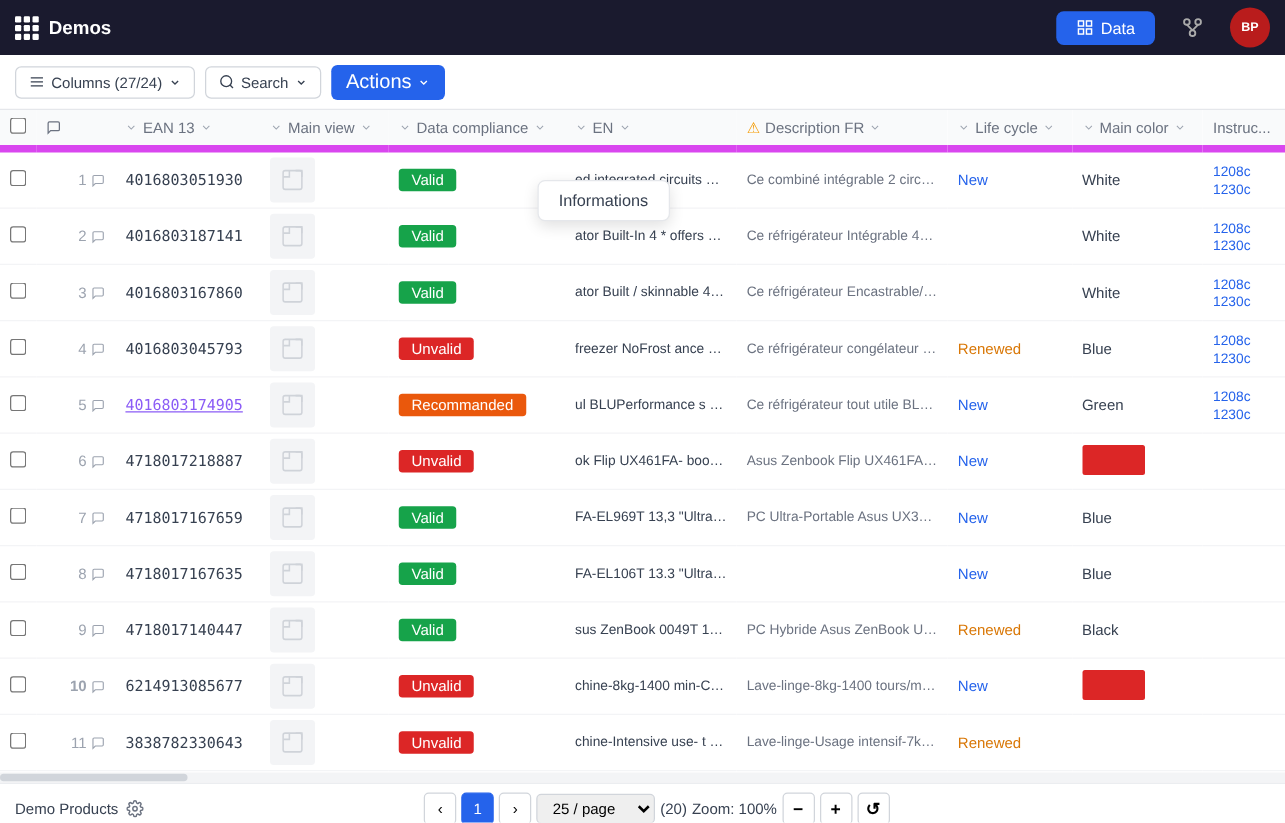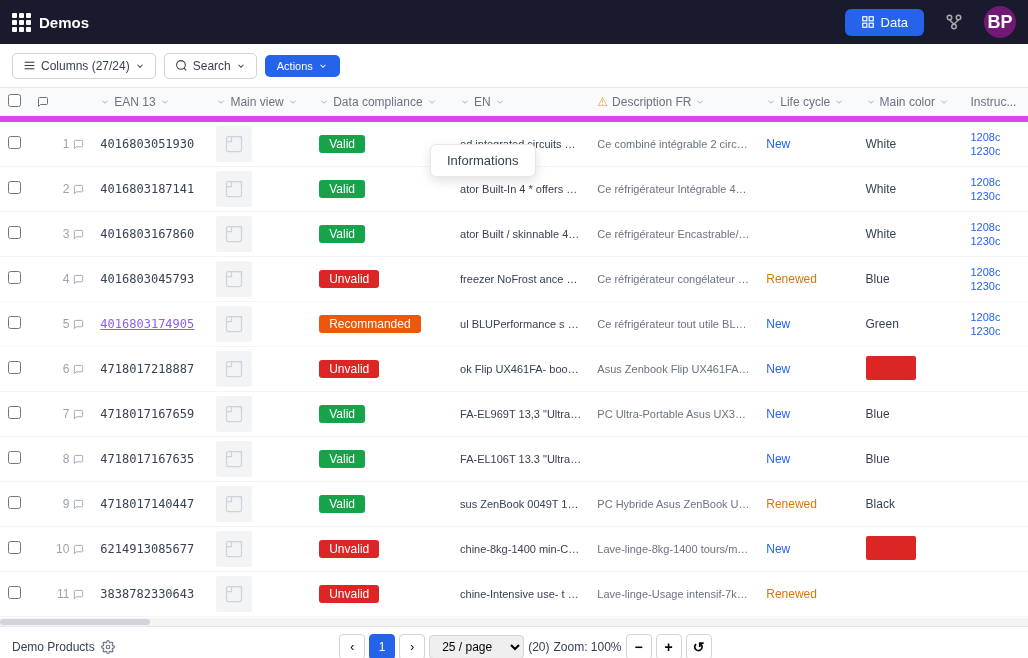--- a/index.html
+++ b/index.html
@@ -14,33 +14,33 @@
     .grid-icon span { background: #fff; border-radius: 1px; width: 5px; height: 5px; display: block; }
     .topnav-spacer { flex: 1; }
     .topnav-data-btn {
       background: #2563eb; color: #fff; border: none; border-radius: 6px; padding: 6px 16px; cursor: pointer;
       display: flex; align-items: center; gap: 6px; font-size: 13px; font-weight: 500;
     }
     .topnav-icon-btn {
       background: none; border: none; color: #aaa; cursor: pointer; width: 36px; height: 36px;
       display: flex; align-items: center; justify-content: center; border-radius: 6px;
     }
-    .avatar { width: 32px; height: 32px; border-radius: 50%; background: #701a75; color: #fff; display: flex; align-items: center; justify-content: center; font-weight: 700; font-size: 18px; cursor: pointer; }
+    .avatar { width: 32px; height: 32px; border-radius: 50%; background: #b91c1c; color: #fff; display: flex; align-items: center; justify-content: center; font-weight: 700; font-size: 10px; cursor: pointer; }
 
     
     .toolbar {
       display: flex; align-items: center; height: 44px; padding: 0 12px; gap: 8px; border-bottom: 1px solid #e5e7eb; background: #fff;
     }
     .toolbar-btn {
       display: flex; align-items: center; gap: 5px; padding: 5px 10px; border: 1px solid #d1d5db; border-radius: 5px;
       background: #fff; color: #374151; cursor: pointer; font-size: 12px; white-space: nowrap;
     }
     .actions-btn {
       display: flex; align-items: center; gap: 5px; padding: 5px 12px; border-radius: 5px;
-      background: #2563eb; color: #fff; border: none; cursor: pointer; font-size: 11px; font-weight: 500;
+      background: #2563eb; color: #fff; border: none; cursor: pointer; font-size: 16px; font-weight: 500;
     }
     .search-field-input {
       border: none; outline: none; font-size: 12px; color: #9ca3af; flex: 1; padding: 5px 8px;
     }
 
     
     .table-container { overflow: auto; height: calc(658px - 44px - 44px - 40px); position: relative; }
     table { border-collapse: collapse; width: max-content; min-width: 100%; }
     thead th {
       position: sticky; top: 0; background: #f9fafb; border-bottom: 6px solid #d946ef;
@@ -484,21 +484,21 @@
             <td><span class="badge badge-valid">Valid</span></td>
             <td class="en-cell">sus ZenBook 0049T 15.6 "Touch</td>
             <td class="desc-cell">PC Hybride Asus ZenBook UX561UA-BO049T 15.6" Tactile</td>
             <td><span class="lifecycle-renewed">Renewed</span></td>
             <td>Black</td>
             <td><span class="link-text" style="font-size:11px;"></span></td>
           </tr>
           <tr>
             <td class="checkbox-cell"><input type="checkbox" style=""></td>
     <td style="text-align:right; color:#9ca3af; min-width:60px;">
-      <div style="display:flex; align-items:center; gap:4px; justify-content:flex-end;">
+      <div style="display:flex; align-items:center; gap:4px; justify-content:flex-end;font-weight:bold;">
         <span style="color:#9ca3af;">10</span>
         <svg width="11" height="11" viewBox="0 0 24 24" fill="none" stroke="#9ca3af" stroke-width="2">
                   <path d="M21 15a2 2 0 0 1-2 2H7l-4 4V5a2 2 0 0 1 2-2h14a2 2 0 0 1 2 2z"></path>
                 </svg>
       </div>
     </td>
             <td style="color:#374151; font-family:monospace;">6214913085677</td>
             <td>
     <div class="thumb">
       <svg width="20" height="20" viewBox="0 0 24 24" fill="none" stroke="#9ca3af" stroke-width="1.5">

